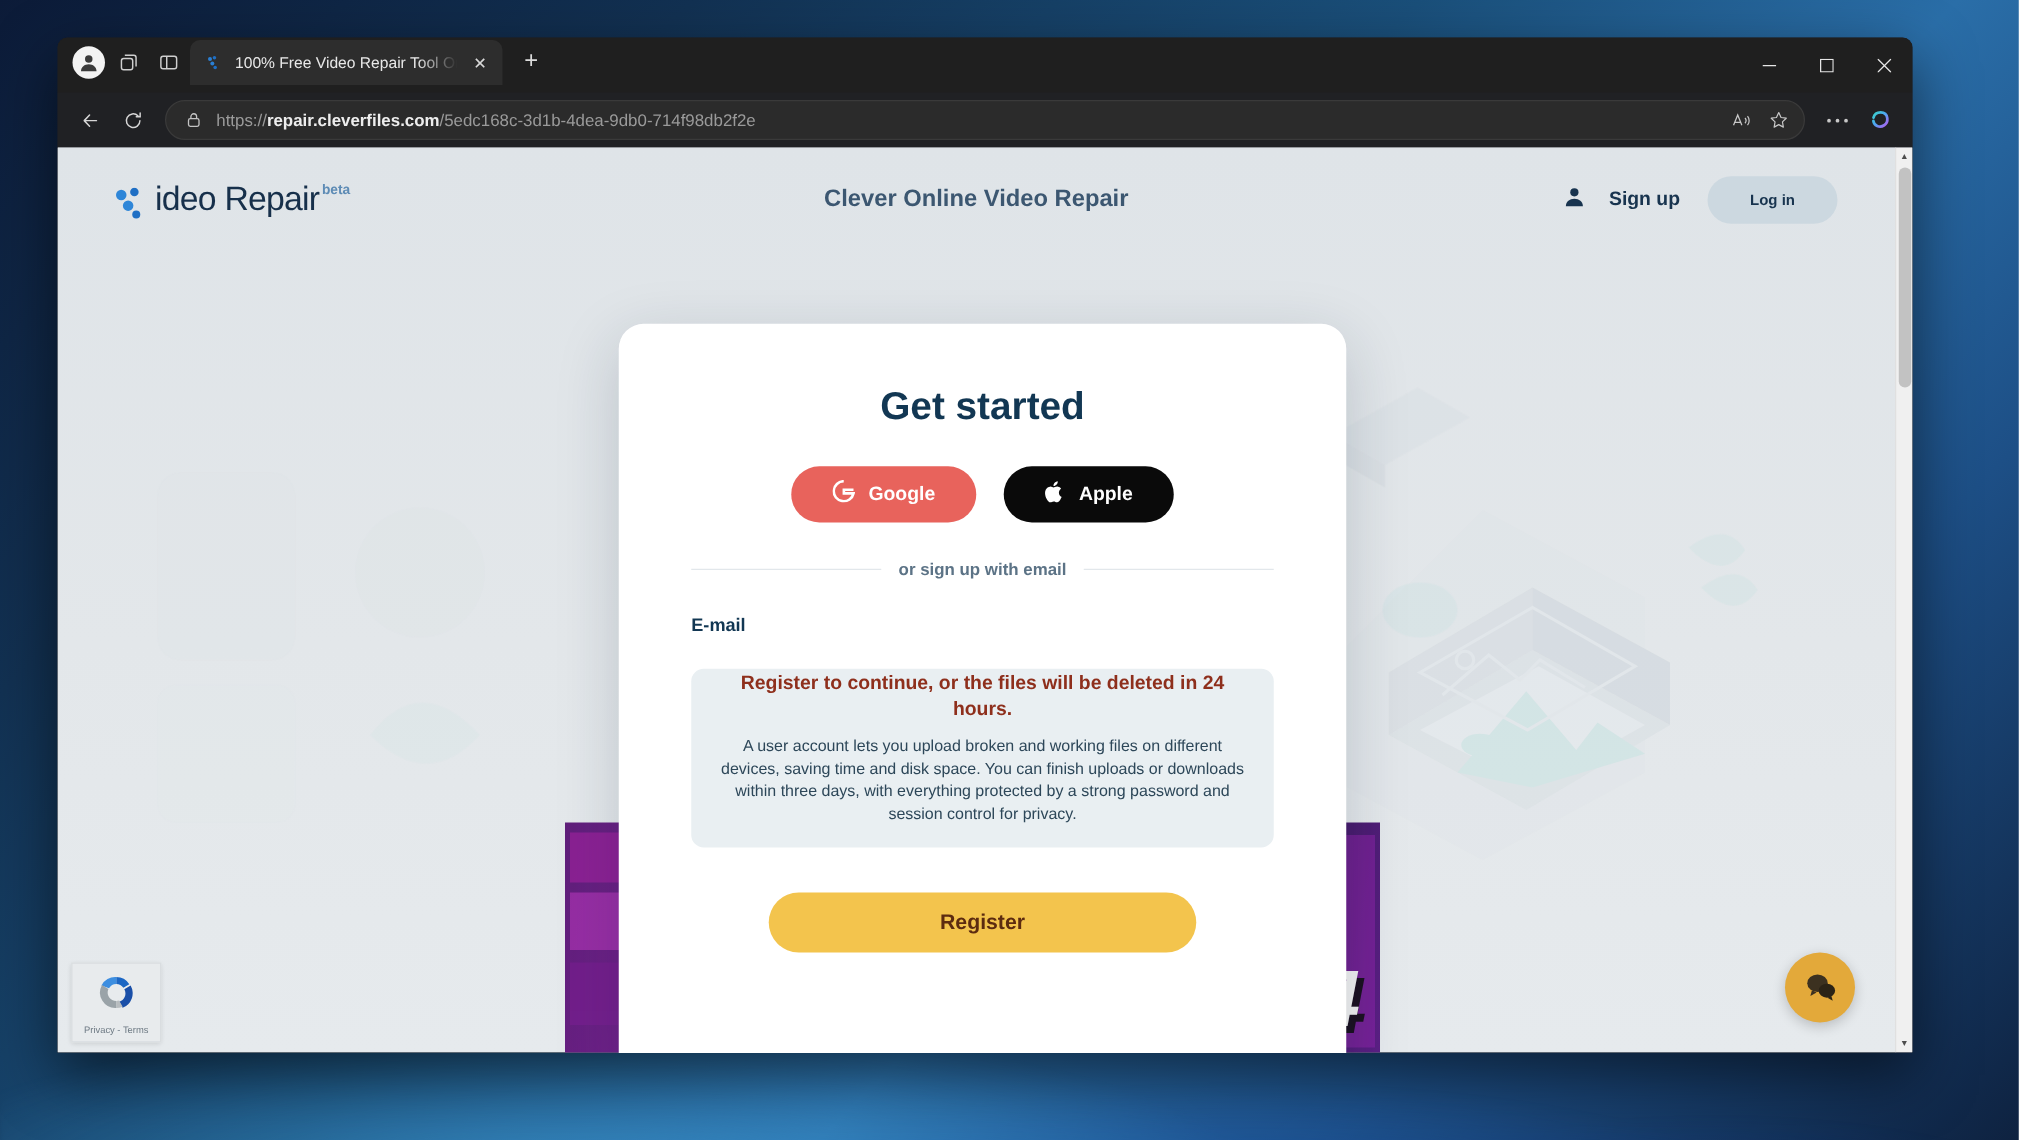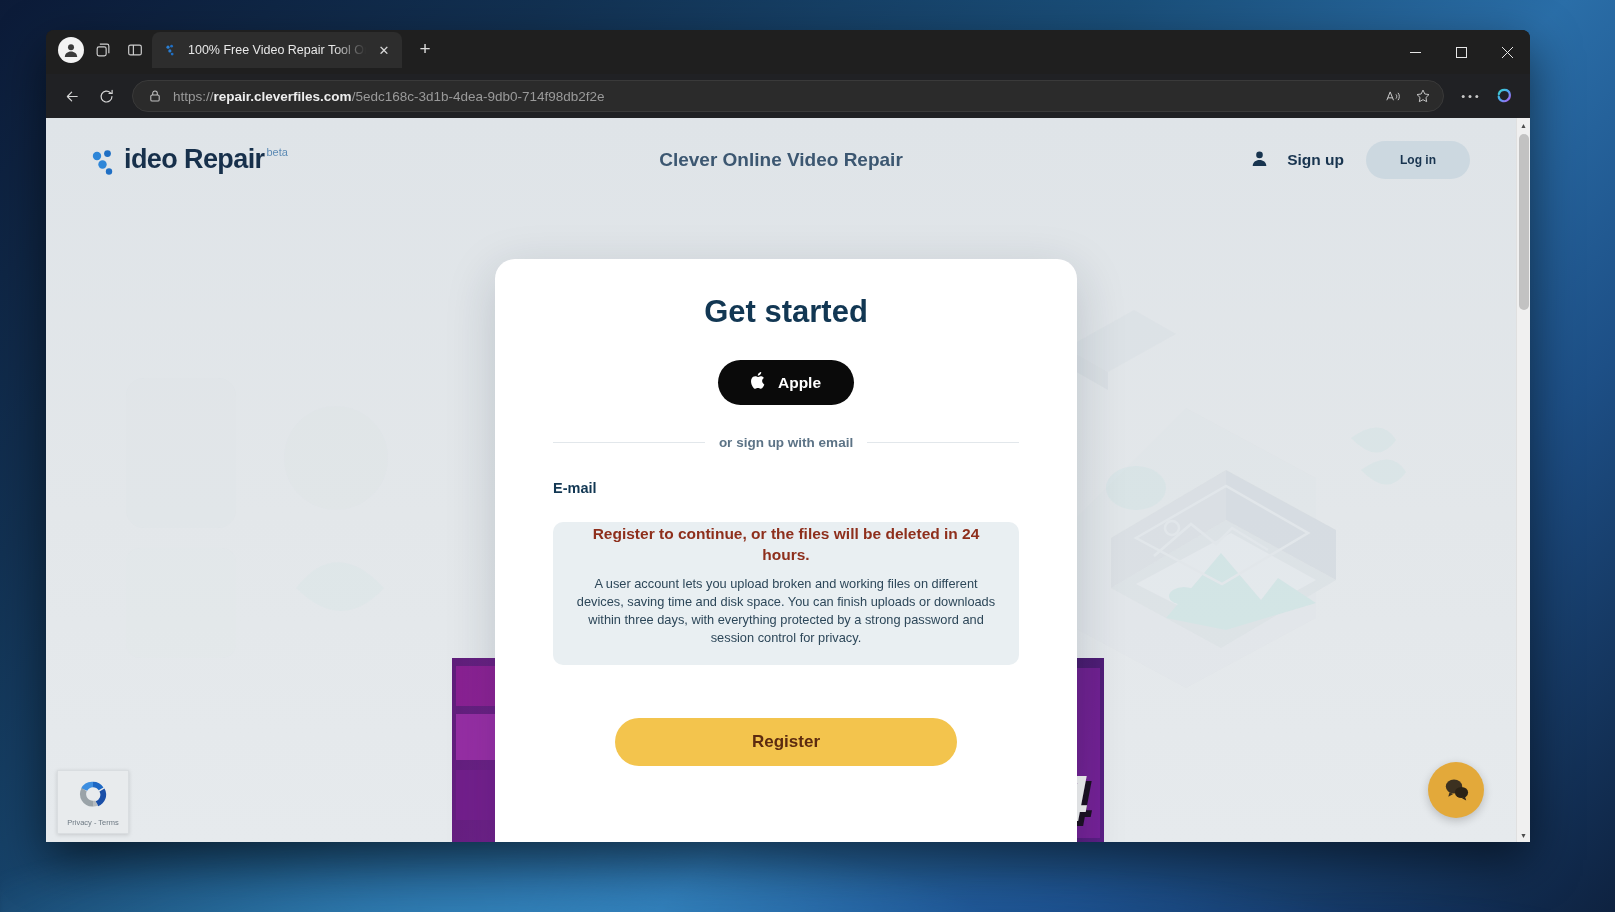--- a/index.html
+++ b/index.html
@@ -124,22 +124,22 @@
   .illus { position:absolute; right: 70px; top: 170px; width: 430px; height: 430px; opacity: .5; }
   .illus-2 { position:absolute; left: 60px; top: 230px; width: 330px; height: 340px; opacity: .35; }
 
   
   .site-header {
     position: absolute; left: 0; top: 0; width: 100%; height: 84px;
     display: flex; align-items: center; padding: 0 46px; z-index: 4;
   }
   .logo { display: flex; align-items: flex-start; gap: 1px; user-select:none; }
   .logo-dots { width: 30px; height: 26px; position: relative; margin-right: 1px; margin-top: 5px;}
-  .logo-text { font-size: 27px; font-weight: 700; color: #17304b; letter-spacing: -.6px; line-height: 28px; }
-  .logo-beta { font-size: 11px; font-weight: 400; color: #5d8bb5; margin-top: 1px; margin-left: 1px; }
+  .logo-text { font-size: 27px; font-weight: 400; color: #17304b; letter-spacing: -.6px; line-height: 28px; }
+  .logo-beta { font-size: 11px; font-weight: 700; color: #5d8bb5; margin-top: 1px; margin-left: 1px; }
   .header-title {
     position:absolute; left: 0; right: 0; text-align: center;
     font-size: 19px; font-weight: 700; color: #3c5771; pointer-events: none;
   }
   .header-right { margin-left: auto; display: flex; align-items: center; gap: 22px; z-index: 5;}
   .signup-link {
     display:flex; align-items:center; gap: 19px; cursor: pointer;
     font-size: 15.5px; font-weight: 700; color: #18344f;
   }
   .login-btn {
@@ -180,21 +180,21 @@
   .modal {
     position: absolute; left: 449px; top: 141px;
     width: 582px; height: 614px;
     background: #ffffff; border-radius: 20px;
     box-shadow: 0 14px 50px rgba(20,40,60,.18);
     padding: 32px 58px 0;
     z-index: 10;
   }
   .modal-title {
     text-align: center; font-size: 31px; font-weight: 800;
-    color: #123753; margin-top: 3px;
+    color: #123753; margin-top: 16px;
   }
   .oauth-row { display: flex; justify-content: center; gap: 22px; margin-top: 30px; }
   .oauth-btn {
     display:flex; align-items:center; justify-content:center; gap: 11px;
     border: none; border-radius: 26px; cursor: pointer;
     font-family: inherit; font-size: 15.5px; font-weight: 700; color: #fff;
     height: 45px; padding: 0 33px;
   }
   .oauth-google { background: #e8635c; }
   .oauth-apple  { background: #0a0a0a; }
@@ -221,21 +221,21 @@
     padding: 2px 22px 18px; text-align: center;
   }
   .notice-title {
     font-size: 15.5px; font-weight: 800; color: #8e2f1c; line-height: 1.35;
   }
   .notice-body {
     margin-top: 9px; font-size: 12.8px; line-height: 1.42; color: #2d4759;
   }
 
   .register-btn {
-    display: block; margin: 53px auto 0; width: 342px; height: 48px;
+    display: block; margin: 36px auto 0; width: 342px; height: 48px;
     background: #f3c44d; color: #5c2b10; border: none; border-radius: 26px;
     font-family: inherit; font-size: 17px; font-weight: 800; cursor: pointer;
   }
 
   
   .recaptcha {
     position: absolute; left: 11px; bottom: 8px; width: 72px; height: 64px;
     background: #e8ebed; border: 1px solid #d9dde0;
     box-shadow: 0 1px 4px rgba(0,0,0,.14);
     display: flex; flex-direction: column; align-items: center; justify-content: center;
@@ -461,20 +461,30 @@
         <div class="vt-hair"></div>
         <div class="vt-face"></div>
         <div class="vt-redblob"></div>
         <div class="vt-mp4">MP4</div>
       </div>
 
       <div class="modal">
         <div class="modal-title">Get started</div>
 
         <div class="oauth-row">
+          <button class="oauth-btn oauth-google">
+            <span>
+              <svg width="18" height="18" viewBox="0 0 18 18">
+                  <path d="M9 1.2a7.8 7.8 0 1 0 7.6 9.6H9.4V7.9h7.2V1.2z" fill="#fff" opacity="0"></path>
+                  <path d="M9 .9a8.1 8.1 0 1 0 7.9 9.9H9.2V7.7h7.6c.1.5.1 1 .1 1.4" fill="none"></path>
+                  <path d="M9 1a8 8 0 1 0 7.8 9.7H9.1V7.8h7.7" fill="none" stroke="#fff" stroke-width="2.1"></path>
+                </svg>
+            </span>
+            <span>Google</span>
+          </button>
           <button class="oauth-btn oauth-apple">
             <span>
               <svg width="16" height="19" viewBox="0 0 16 19" fill="#fff">
                 <path d="M11.1 10.1c0-2.1 1.7-3.1 1.8-3.2-1-1.4-2.5-1.6-3-1.7-1.3-.1-2.5.8-3.1.8-.6 0-1.6-.8-2.7-.7C2.7 5.3 1.4 6.2.7 7.5c-1.4 2.5-.4 6.2 1 8.2.7 1 1.5 2.1 2.6 2.1 1 0 1.4-.7 2.7-.7 1.2 0 1.6.7 2.7.6 1.1 0 1.8-1 2.5-2 .8-1.2 1.1-2.3 1.1-2.3s-2.1-.8-2.2-3.3z"></path>
                 <path d="M9.3 3.6c.6-.7 1-1.7.9-2.7-.8 0-1.9.6-2.5 1.3-.6.6-1 1.6-.9 2.6.9.1 1.9-.5 2.5-1.2z"></path>
               </svg>
             </span>
             <span>Apple</span>
           </button>
         </div>

